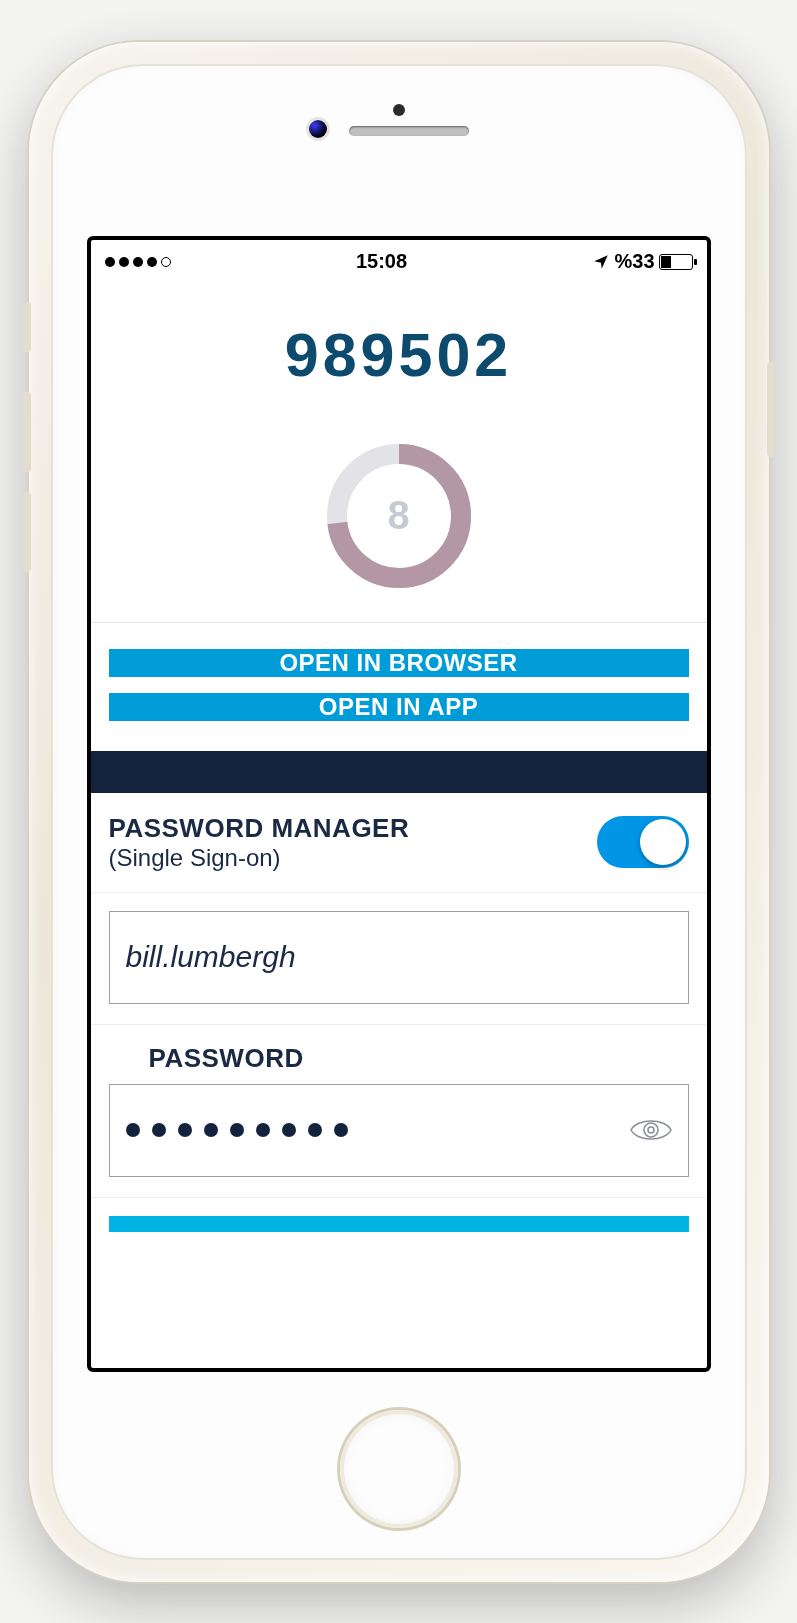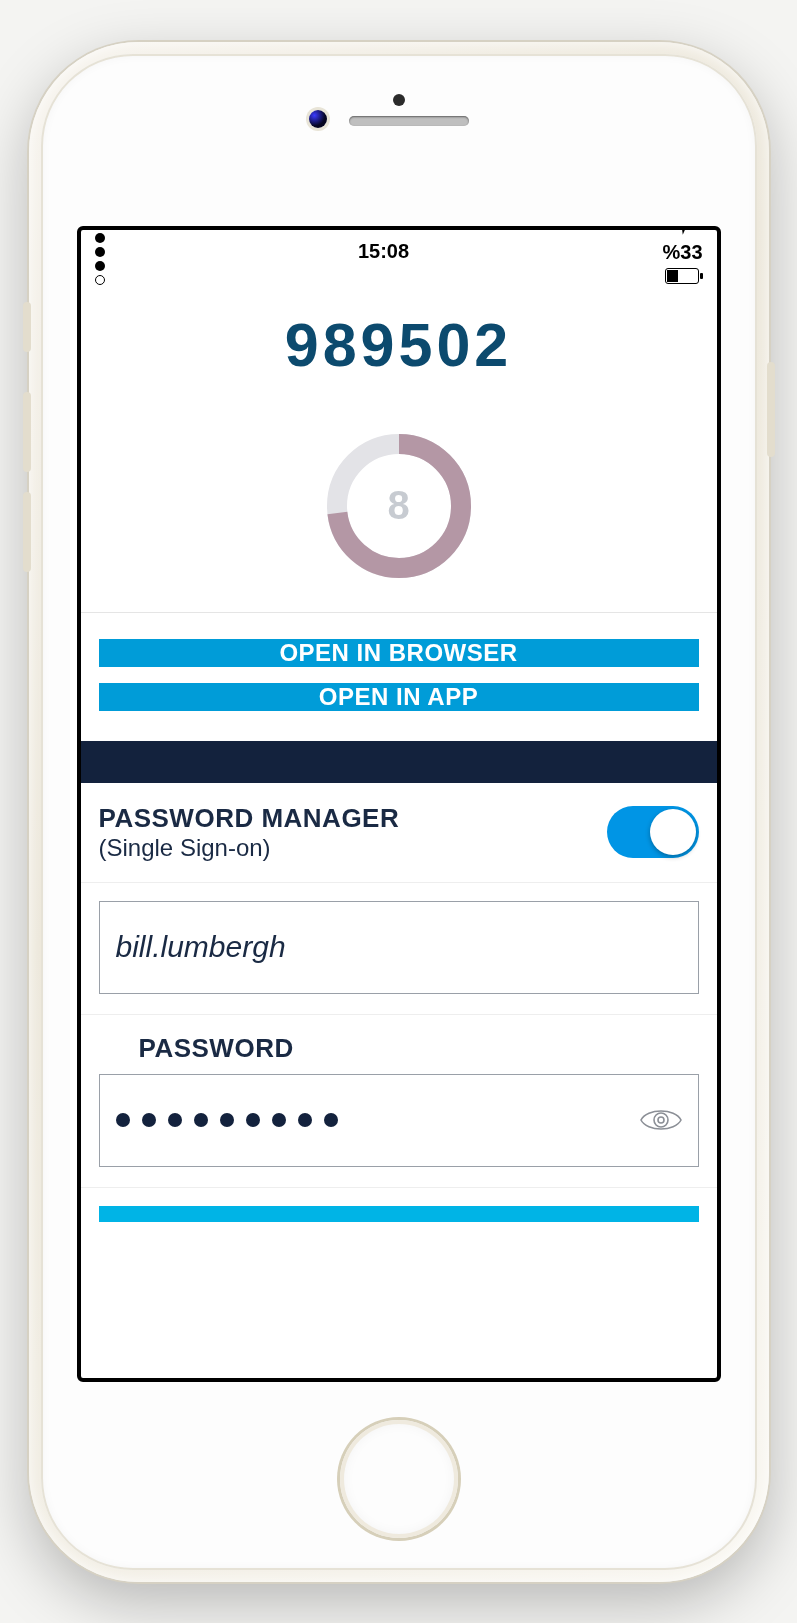--- a/index.html
+++ b/index.html
@@ -17,21 +17,21 @@
   .phone {
     width: 740px;
     height: 1540px;
     border-radius: 110px;
     background: linear-gradient(135deg, #f7f4ee 0%, #ece7da 40%, #f9f7f1 100%);
     box-shadow:
       0 0 0 2px #d6d1c3,
       0 20px 60px rgba(0,0,0,.25),
       inset 0 0 15px rgba(255,255,255,.9);
     position: relative;
-    padding: 12px;
+    padding: 22px;
   }
   .phone-inner {
     width: 100%; height: 100%;
     border-radius: 92px;
     background: #fdfdfd;
     box-shadow: inset 0 0 0 2px #e6e2d6, inset 0 0 12px rgba(0,0,0,.05);
     position: relative;
     display: flex; flex-direction: column; align-items: center;
   }
 
@@ -79,21 +79,21 @@
     display: flex; flex-direction: column;
   }
 
   
   .statusbar {
     height: 44px;
     display: flex; align-items: center; justify-content: space-between;
     padding: 0 14px;
     font-size: 20px; font-weight: 600; color: #000;
   }
-  .sb-left, .sb-right { display: flex; align-items: center; gap: 4px; flex-direction: column; }
+  .sb-left, .sb-right { display: flex; align-items: center; gap: 4px; }
   .sig-dot { width: 10px; height: 10px; border-radius: 50%; background:#000; display:inline-block; }
   .sig-dot.empty { background:#fff; border:1.5px solid #000; }
   .sb-time { font-weight:700; }
   .battery {
     width: 34px; height: 16px; border:1.8px solid #000; border-radius:3px;
     position: relative; display:inline-block;
   }
   .battery::after{ content:""; position:absolute; right:-5px; top:4px; width:3px; height:6px; background:#000; border-radius:1px;}
   .battery .fill{ position:absolute; left:1px; top:1px; bottom:1px; width:33%; background:#000; }
 

